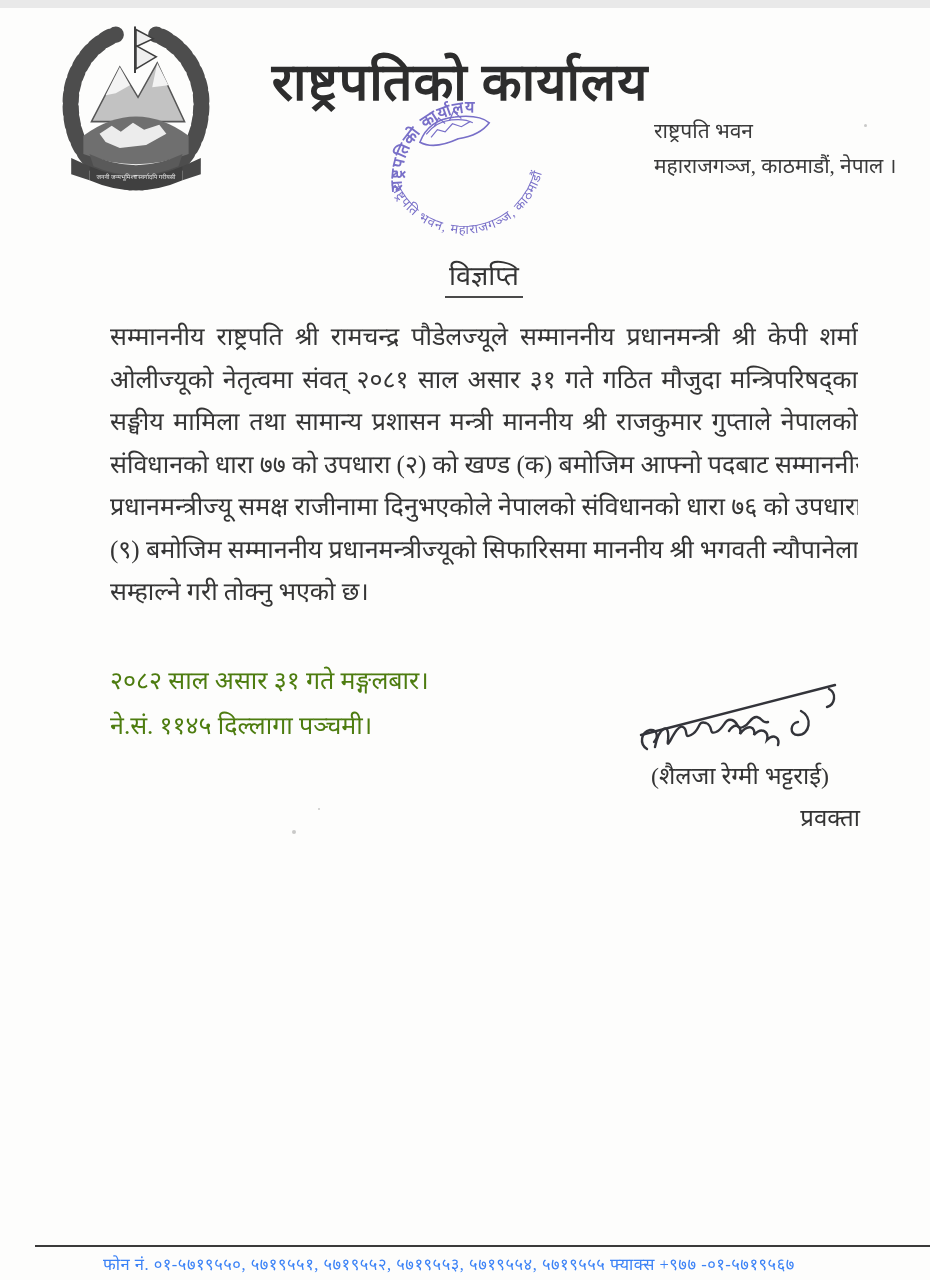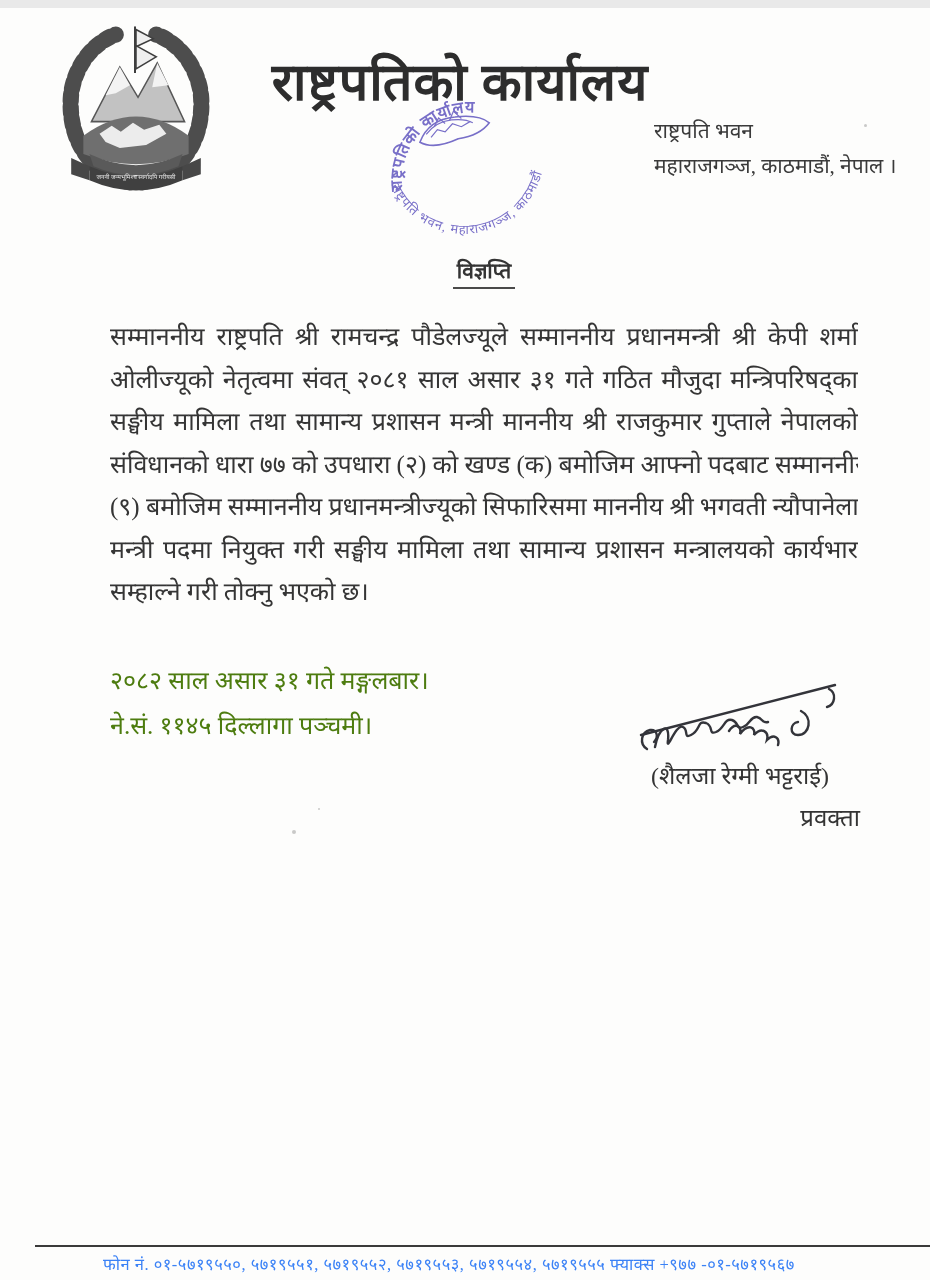--- a/index.html
+++ b/index.html
@@ -17,21 +17,21 @@
     letter-spacing:1px;line-height:90px;white-space:nowrap;
   }
   .stamp{position:absolute;left:365px;top:88px;width:200px;height:140px;opacity:.82;}
   .hq-address{
     position:absolute;left:654px;top:106px;width:290px;
     font-size:21px;line-height:35px;color:#3a3a3a;
   }
   
   .notice-title-wrap{position:absolute;left:110px;top:248px;width:748px;text-align:center;}
   .notice-title{
-    display:inline-block;font-size:21px;font-weight:700;color:#343434;
+    display:inline-block;font-size:27px;font-weight:400;color:#343434;
     border-bottom:2px solid #4a4a4a;padding:0 4px 3px 4px;
   }
   .body-block{
     position:absolute;left:110px;top:308px;width:748px;
     font-size:25px;color:#353535;
   }
   .body-line{
     height:42.5px;line-height:42.5px;white-space:nowrap;
     text-align:justify;text-align-last:justify;overflow:hidden;
   }
@@ -122,22 +122,22 @@
 
   <div class="notice-title-wrap">
     <span class="notice-title">विज्ञप्ति</span>
   </div>
 
   <div class="body-block">
     <div class="body-line">सम्माननीय राष्ट्रपति श्री रामचन्द्र पौडेलज्यूले सम्माननीय प्रधानमन्त्री श्री केपी शर्मा</div>
     <div class="body-line">ओलीज्यूको नेतृत्वमा संवत् २०८१ साल असार ३१ गते गठित मौजुदा मन्त्रिपरिषद्का</div>
     <div class="body-line">सङ्घीय मामिला तथा सामान्य प्रशासन मन्त्री माननीय श्री राजकुमार गुप्ताले नेपालको</div>
     <div class="body-line">संविधानको धारा ७७ को उपधारा (२) को खण्ड (क) बमोजिम आफ्नो पदबाट सम्माननीय</div>
+    <div class="body-line">प्रधानमन्त्रीज्यू समक्ष राजीनामा दिनुभएकोले नेपालको संविधानको धारा ७६ को उपधारा</div>
     <div class="body-line">(९) बमोजिम सम्माननीय प्रधानमन्त्रीज्यूको सिफारिसमा माननीय श्री भगवती न्यौपानेलाई</div>
-    <div class="body-line">मन्त्री पदमा नियुक्त गरी सङ्घीय मामिला तथा सामान्य प्रशासन मन्त्रालयको कार्यभार</div>
     <div class="body-line last">सम्हाल्ने गरी तोक्नु भएको छ।</div>
   </div>
 
   <div class="date-block">
     <div>२०८२ साल असार ३१ गते मङ्गलबार।</div>
     <div>ने.सं. ११४५ दिल्लागा पञ्चमी।</div>
   </div>
 
   <svg class="sig-scribble" viewBox="0 0 215 88">
     <g fill="none" stroke="#33343a" stroke-width="2.4" stroke-linecap="round">

